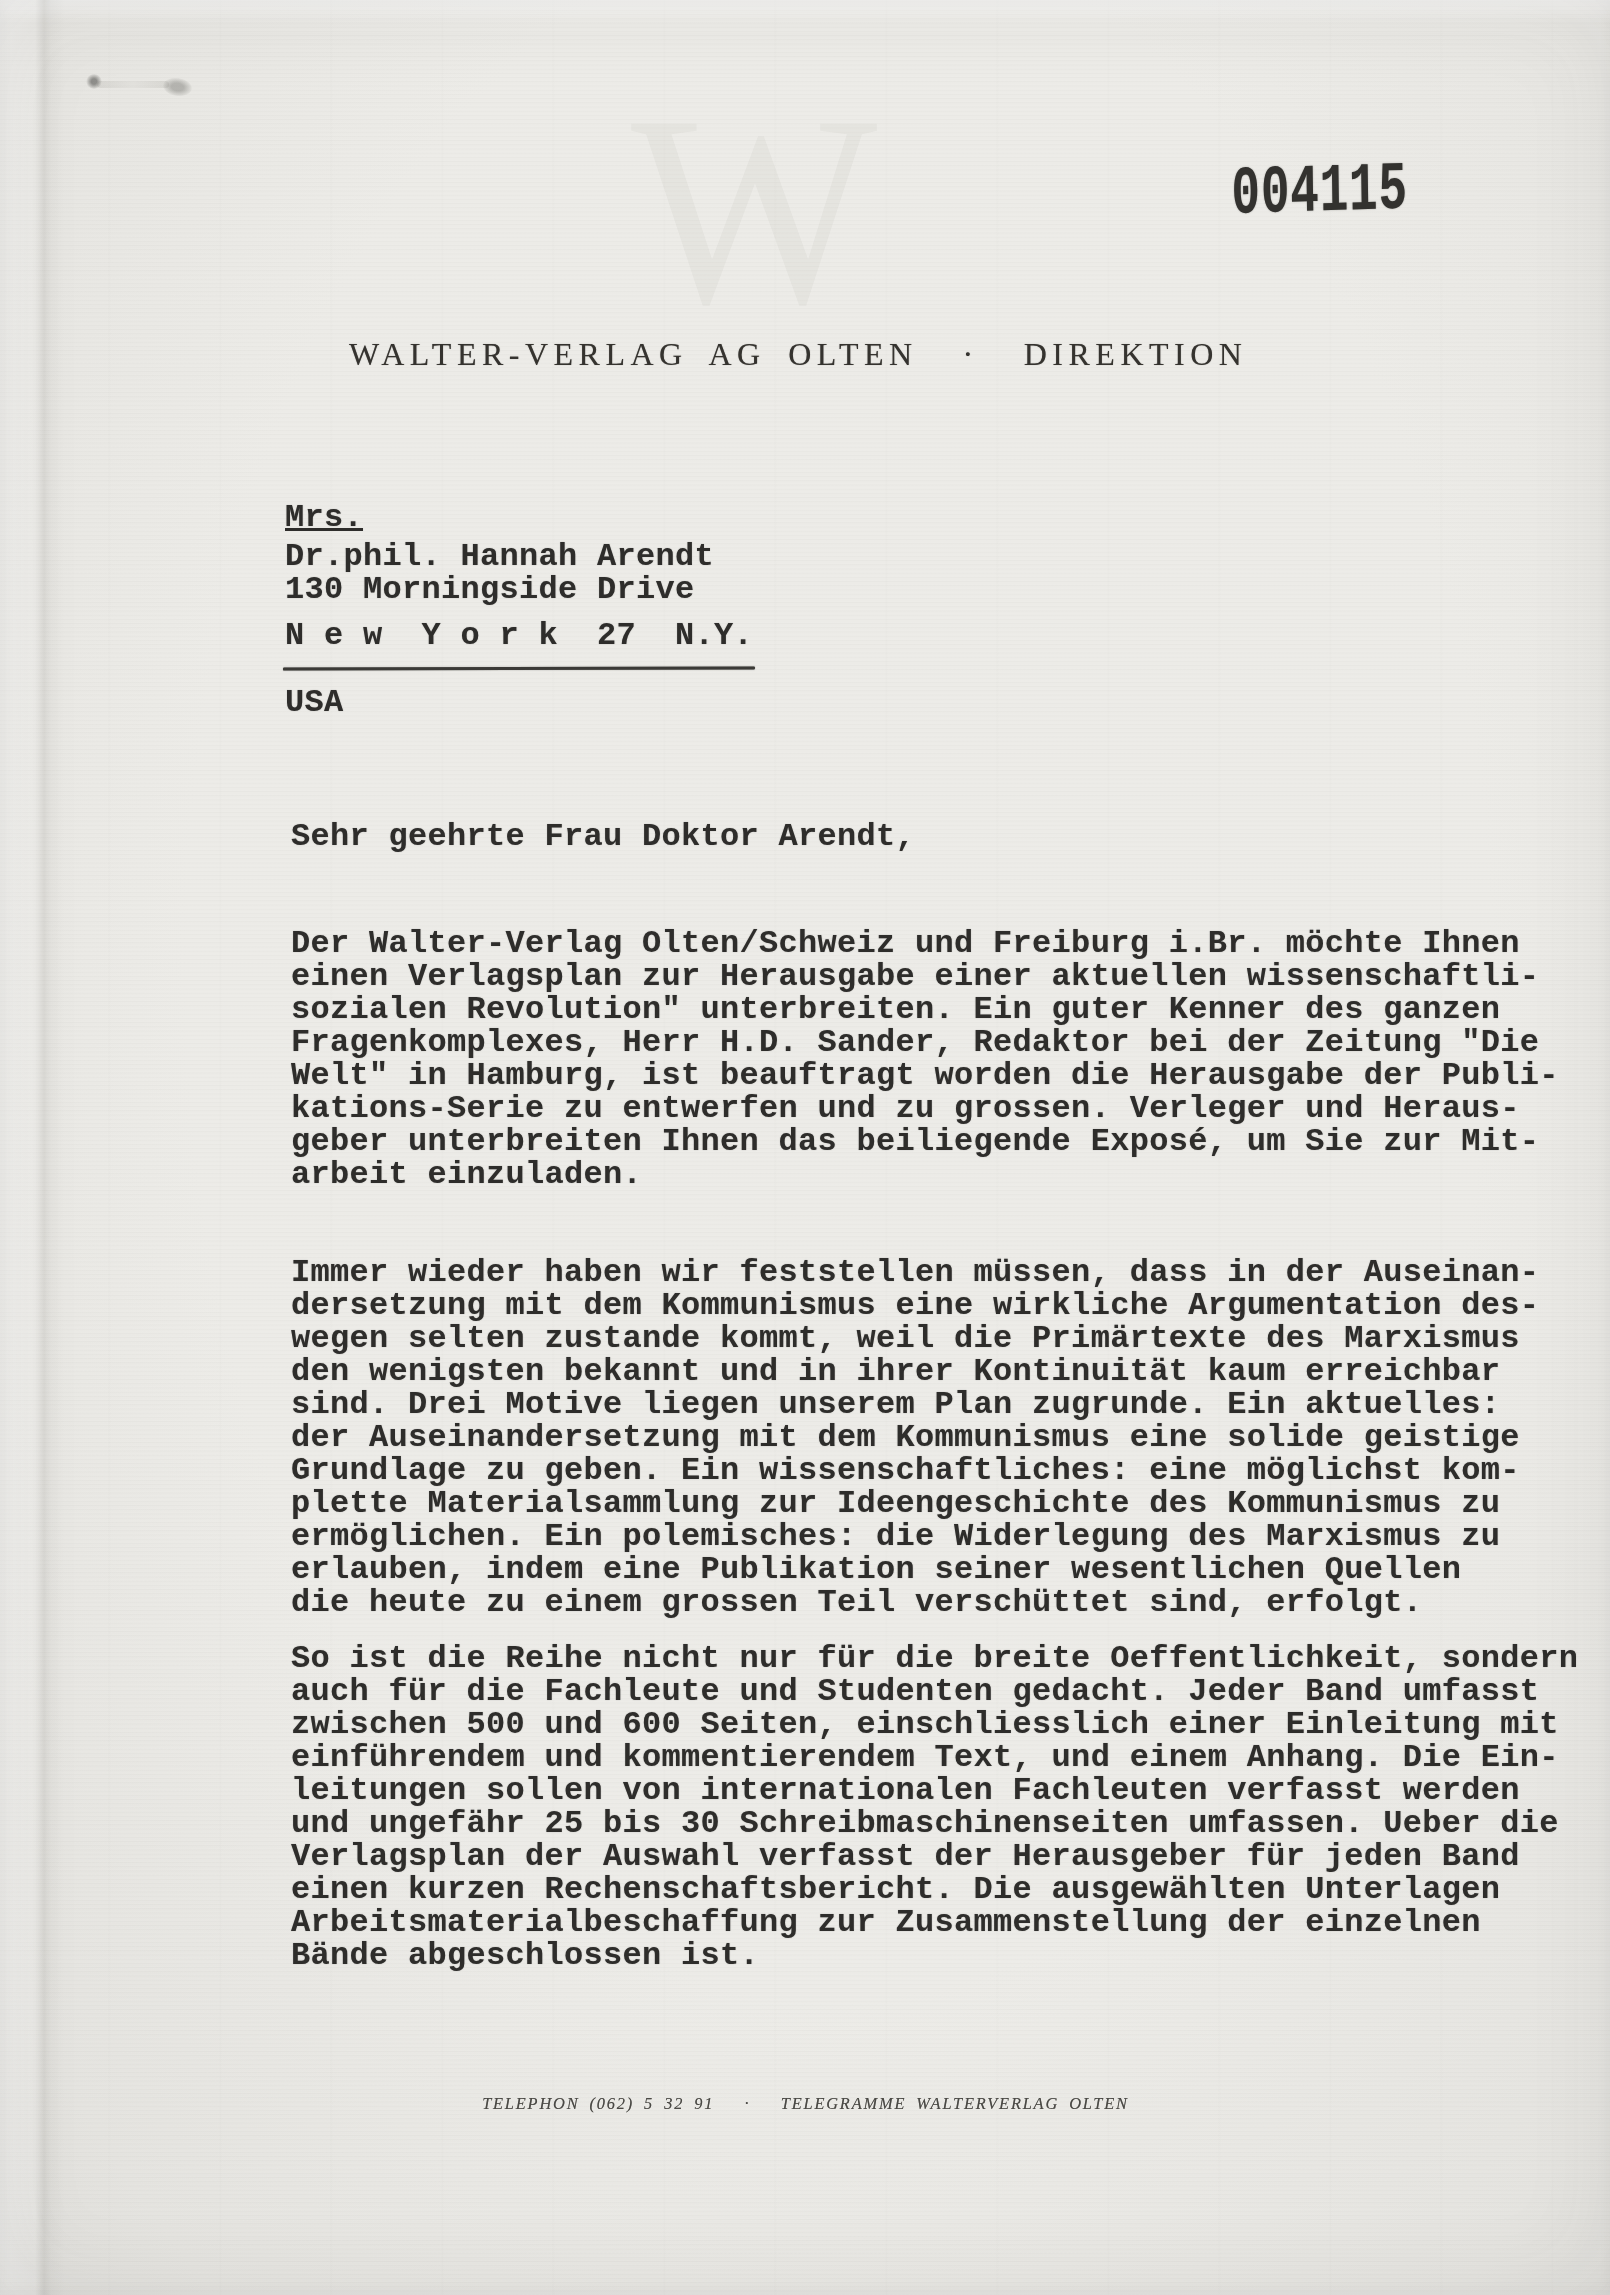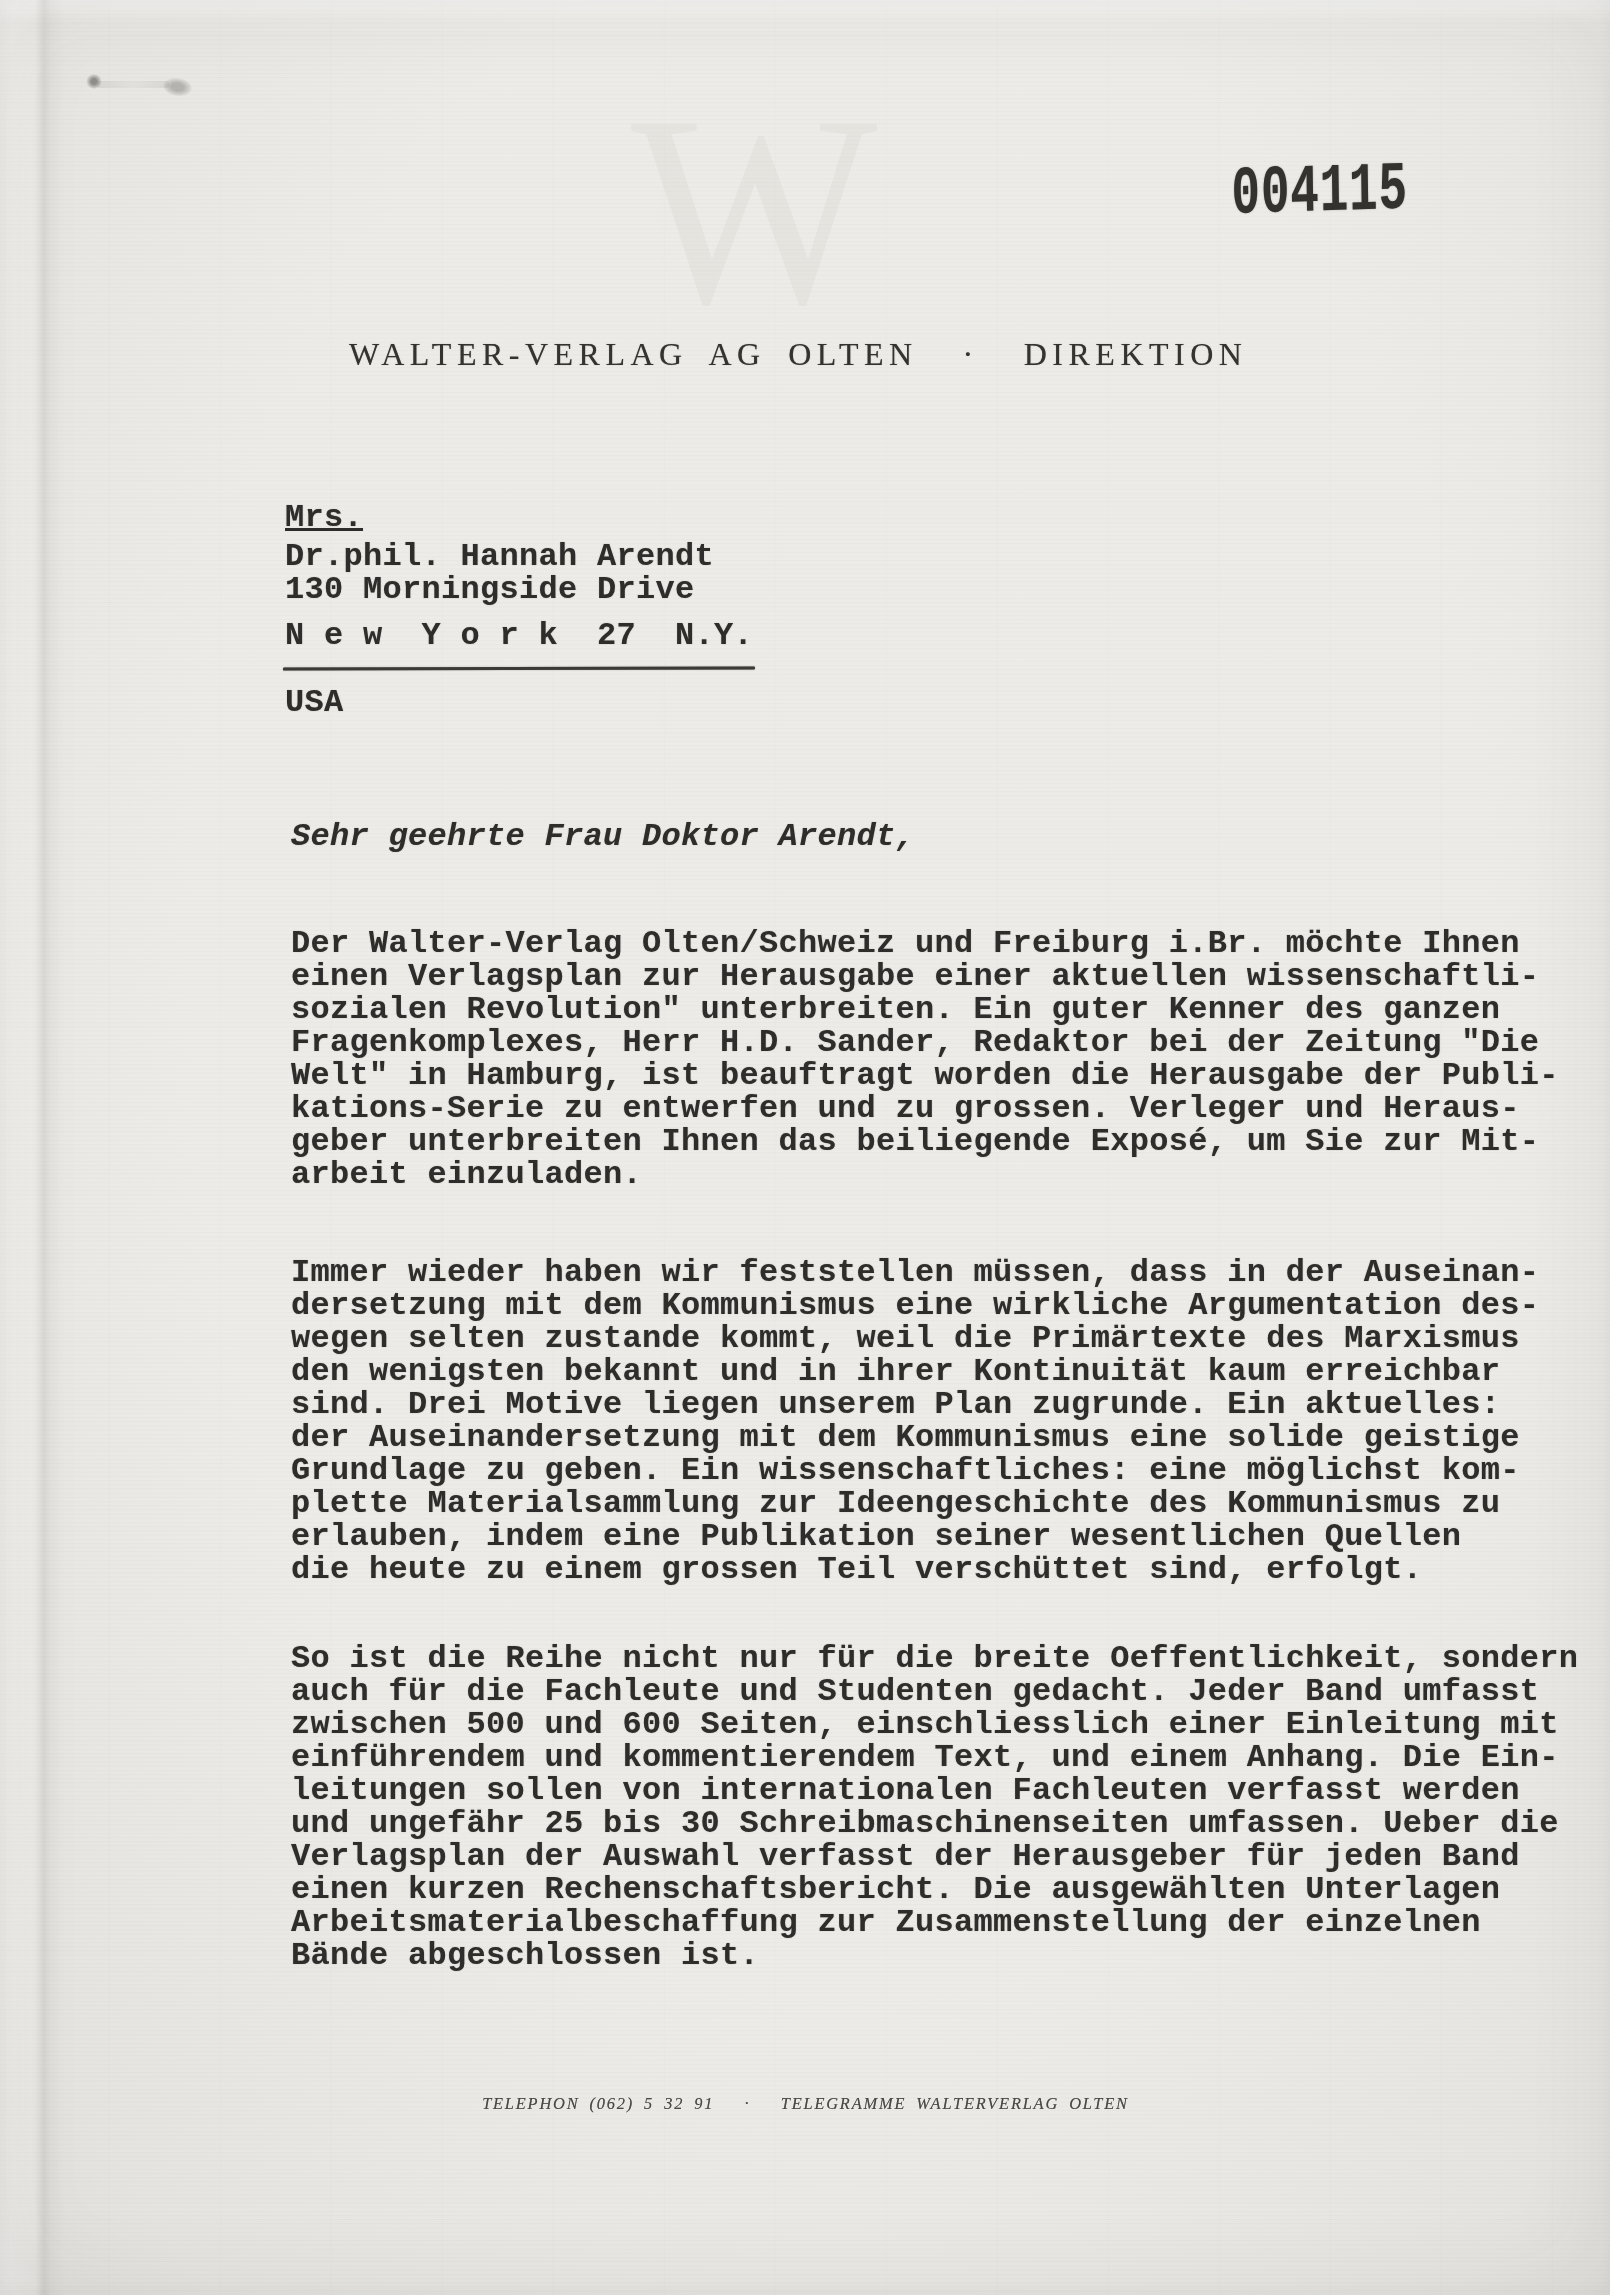--- a/index.html
+++ b/index.html
@@ -89,21 +89,21 @@
   .a-name{top:540px;}
   .a-street{top:573px;}
   .a-city{top:619px;}
   .a-country{top:686px;}
   .address-underline{
     position:absolute;left:283px;top:667px;width:472px;height:3px;
     background:#3b3a37;border-radius:1.2px;
     box-shadow:0 0 1.2px rgba(59,58,55,0.6);
     transform:rotate(-0.15deg);
   }
-  .salutation{position:absolute;left:291px;top:820px;font-style:italic;}
+  .salutation{position:absolute;left:291px;top:820px;}
   .para{position:absolute;left:291px;}
   .para-1{top:927px;}
   .para-2{top:1256px;}
   .para-3{top:1630px;margin-top:12px;}
   .footer{
     position:absolute;left:0;right:0;top:2095px;
     text-align:center;
     font-family:"Liberation Serif","DejaVu Serif",serif;
     font-size:16.4px;line-height:18px;
     letter-spacing:1.8px;word-spacing:4.2px;
@@ -152,20 +152,21 @@
 
   <div class="para para-2">
     <div class="tw">Immer wieder haben wir feststellen müssen, dass in der Auseinan-</div>
     <div class="tw">dersetzung mit dem Kommunismus eine wirkliche Argumentation des-</div>
     <div class="tw">wegen selten zustande kommt, weil die Primärtexte des Marxismus</div>
     <div class="tw">den wenigsten bekannt und in ihrer Kontinuität kaum erreichbar</div>
     <div class="tw">sind. Drei Motive liegen unserem Plan zugrunde. Ein aktuelles:</div>
     <div class="tw">der Auseinandersetzung mit dem Kommunismus eine solide geistige</div>
     <div class="tw">Grundlage zu geben. Ein wissenschaftliches: eine möglichst kom-</div>
     <div class="tw">plette Materialsammlung zur Ideengeschichte des Kommunismus zu</div>
+    <div class="tw">ermöglichen. Ein polemisches: die Widerlegung des Marxismus zu</div>
     <div class="tw">erlauben, indem eine Publikation seiner wesentlichen Quellen</div>
     <div class="tw">die heute zu einem grossen Teil verschüttet sind, erfolgt.</div>
   </div>
 
   <div class="para para-3">
     <div class="tw">So ist die Reihe nicht nur für die breite Oeffentlichkeit, sondern</div>
     <div class="tw">auch für die Fachleute und Studenten gedacht. Jeder Band umfasst</div>
     <div class="tw">zwischen 500 und 600 Seiten, einschliesslich einer Einleitung mit</div>
     <div class="tw">einführendem und kommentierendem Text, und einem Anhang. Die Ein-</div>
     <div class="tw">leitungen sollen von internationalen Fachleuten verfasst werden</div>

